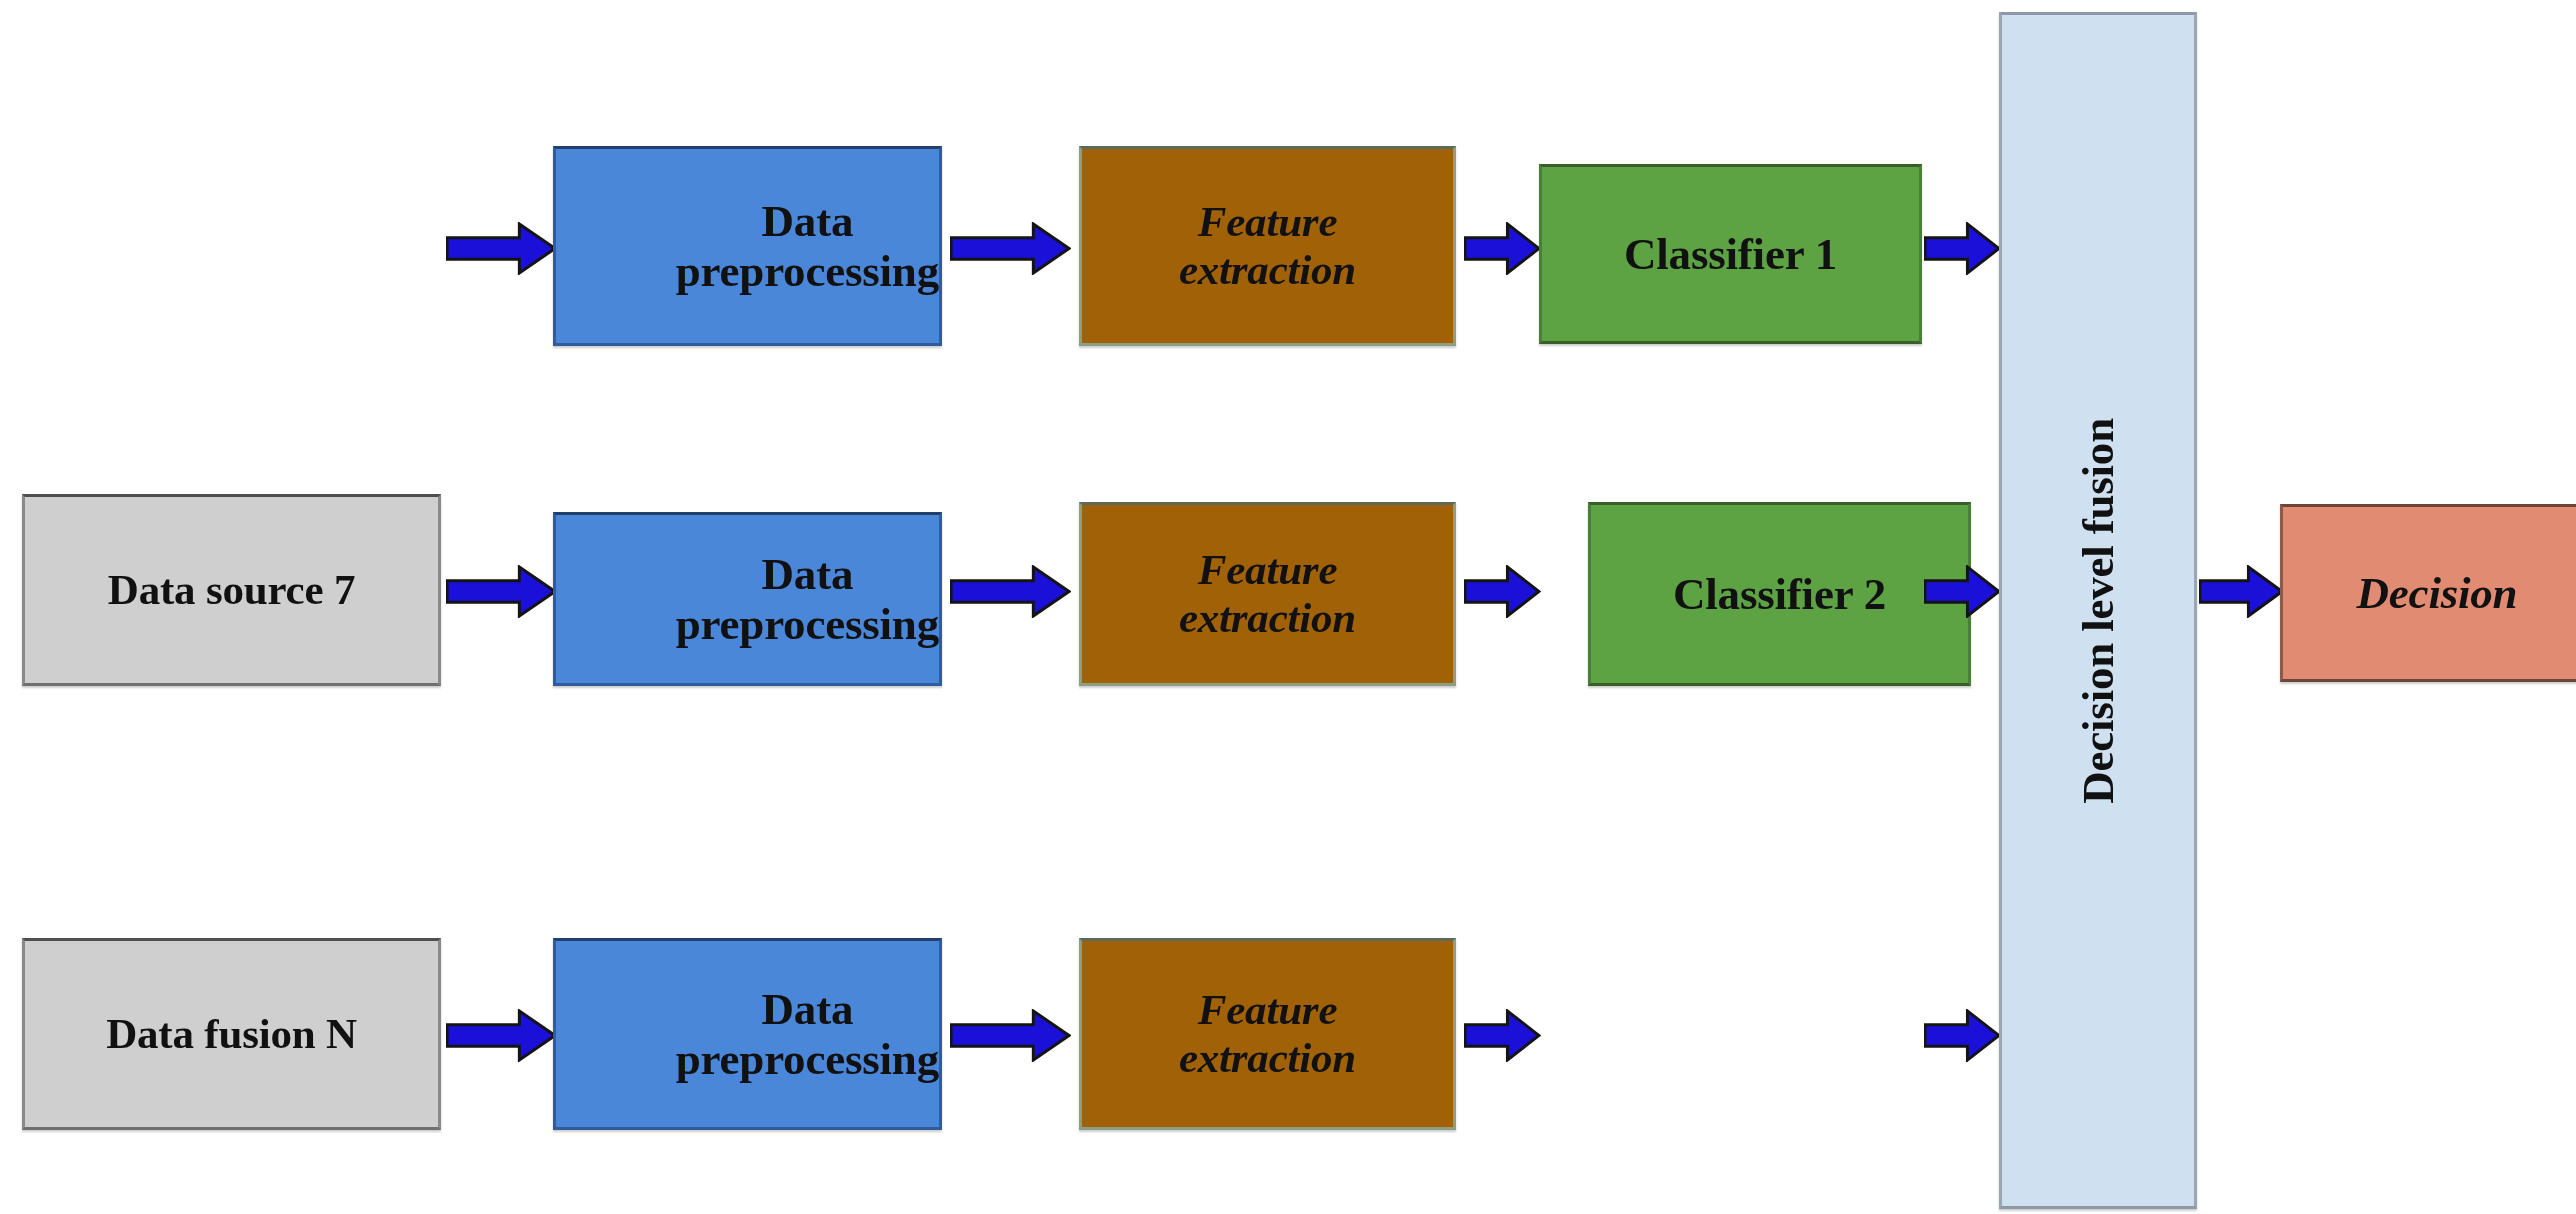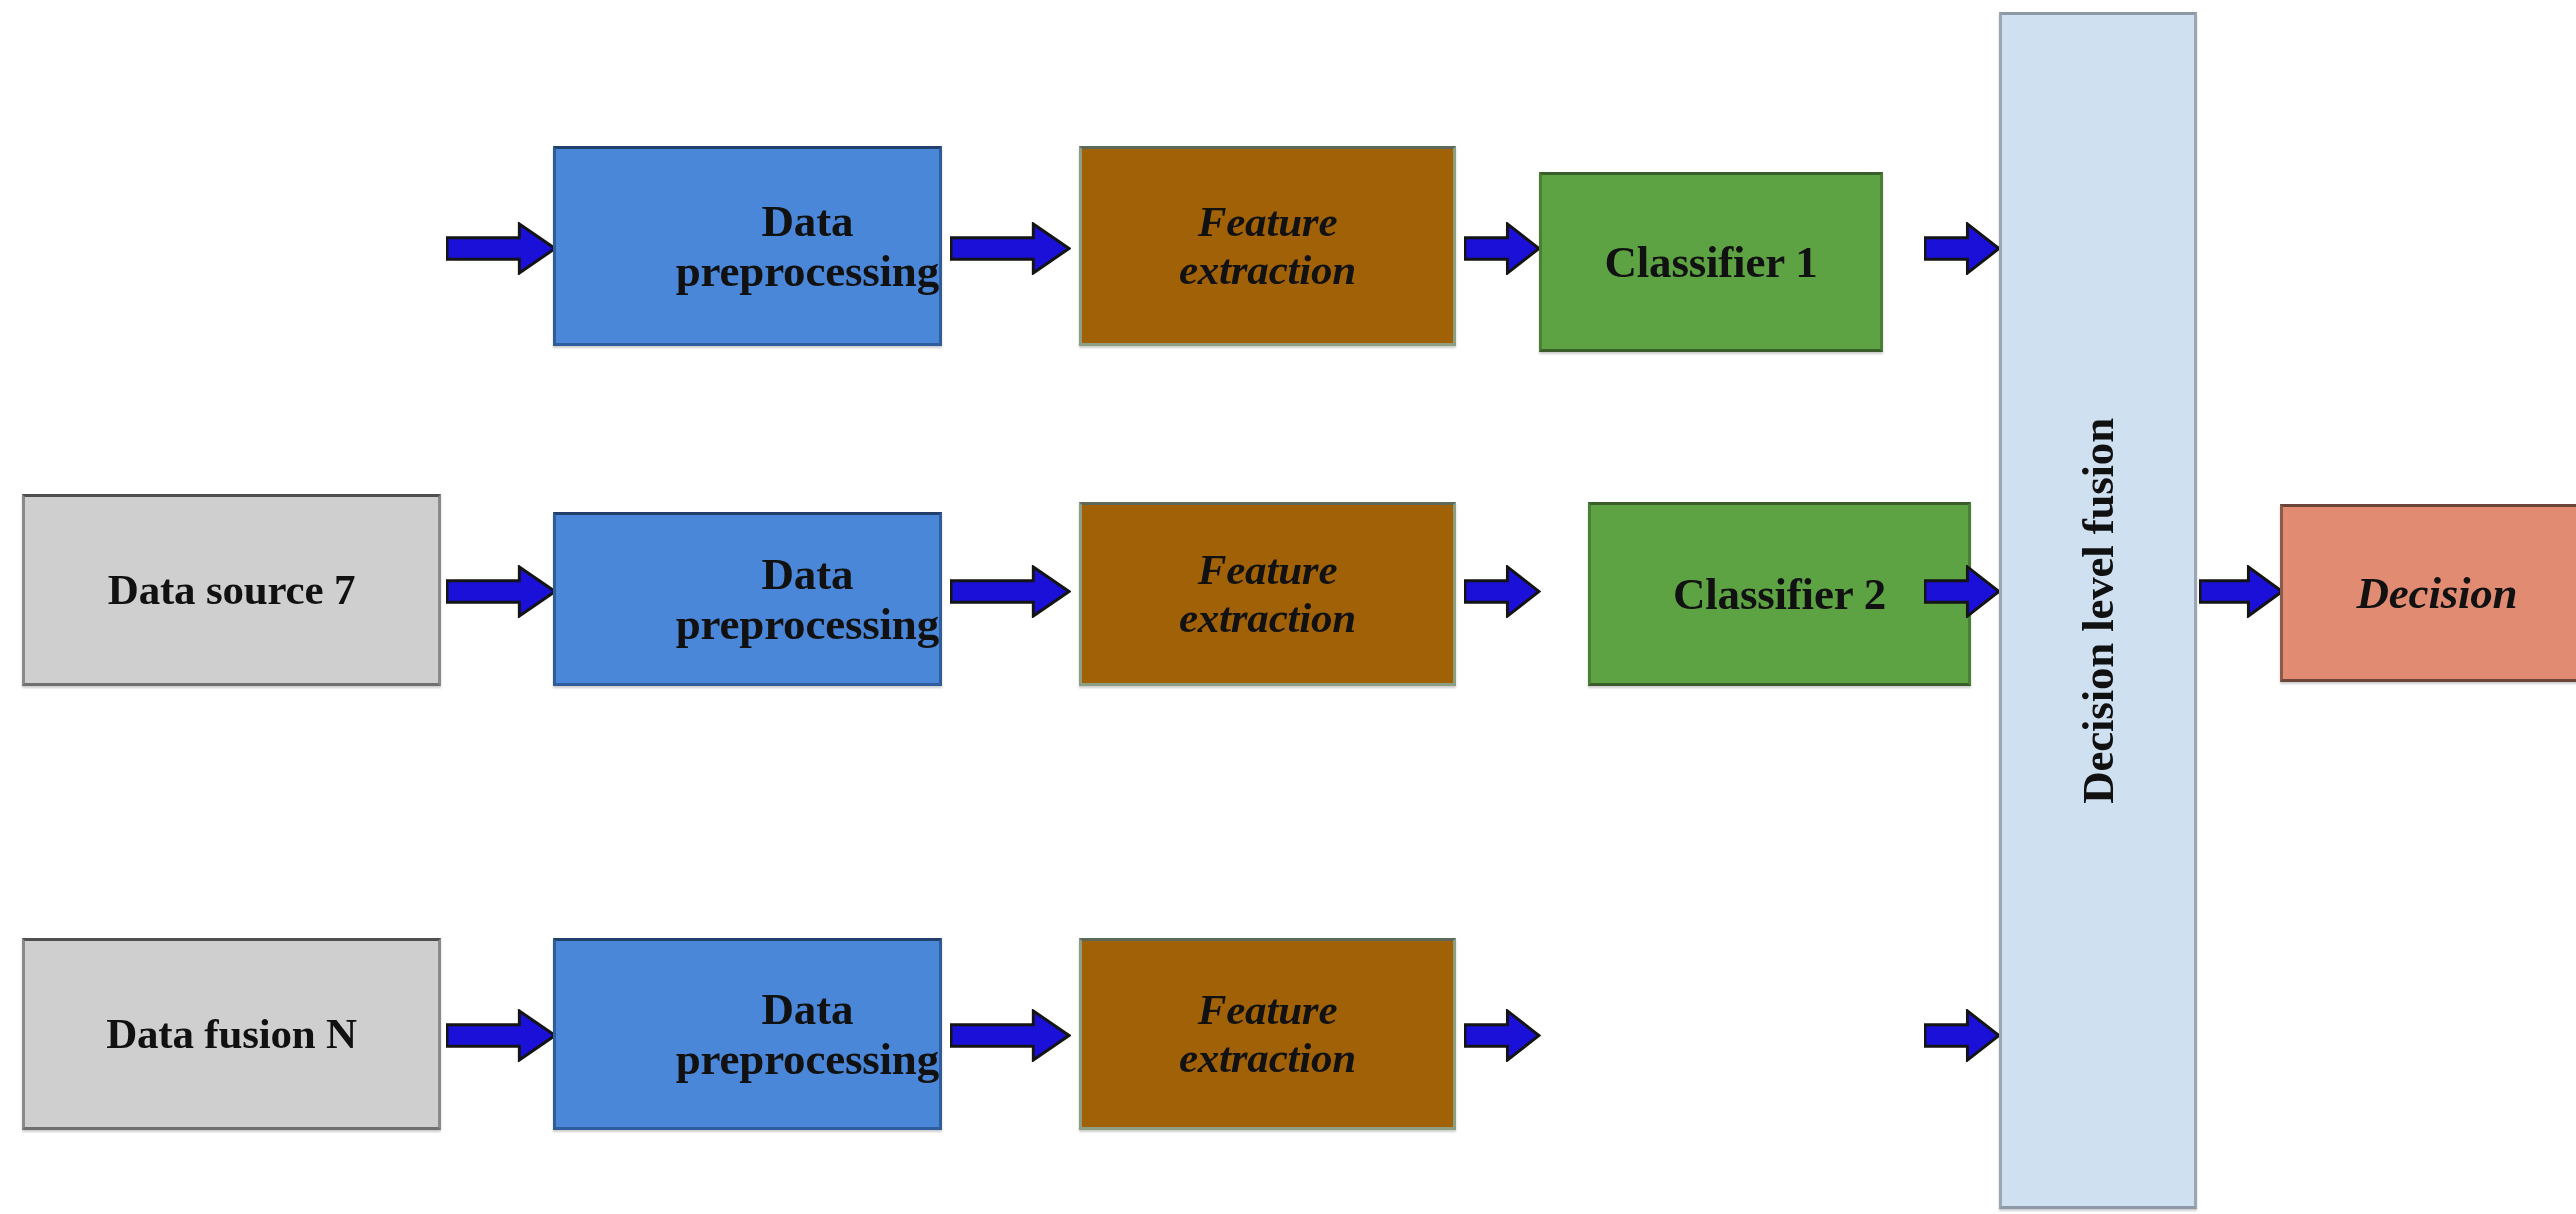--- a/index.html
+++ b/index.html
@@ -128,21 +128,21 @@
   <div class="node n-feat" style="left:1079px; top:146px; width:377px; height:200px;">
     <span class="label"><span>Feature</span><br><span>extraction</span></span>
   </div>
 
   <span class="arrow" style="left:1464px; top:222px; width:77px; height:53px;">
     <svg viewBox="0 0 78 54" preserveAspectRatio="none">
       <polygon points="1,16 44,16 44,2 76,27 44,52 44,38 1,38" fill="#1a10d8" stroke="#141414" stroke-width="3"></polygon>
     </svg>
   </span>
 
-  <div class="node n-clf" style="left:1539px; top:172px; width:344px; height:180px;">
+  <div class="node n-clf" style="left:1539px; top:164px; width:383px; height:180px;">
     <span class="label">Classifier 1</span>
   </div>
 
   <span class="arrow" style="left:1924px; top:222px; width:77px; height:53px;">
     <svg viewBox="0 0 78 54" preserveAspectRatio="none">
       <polygon points="1,16 44,16 44,2 76,27 44,52 44,38 1,38" fill="#1a10d8" stroke="#141414" stroke-width="3"></polygon>
     </svg>
   </span>
 
   <div class="node n-source" style="left:22px; top:494px; width:419px; height:192px;">

